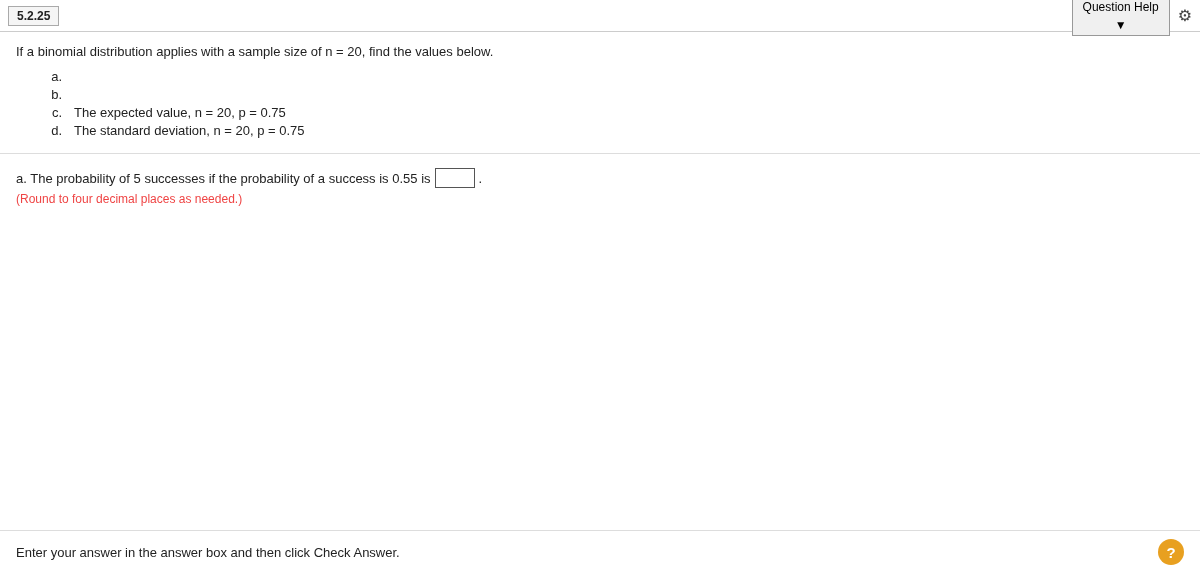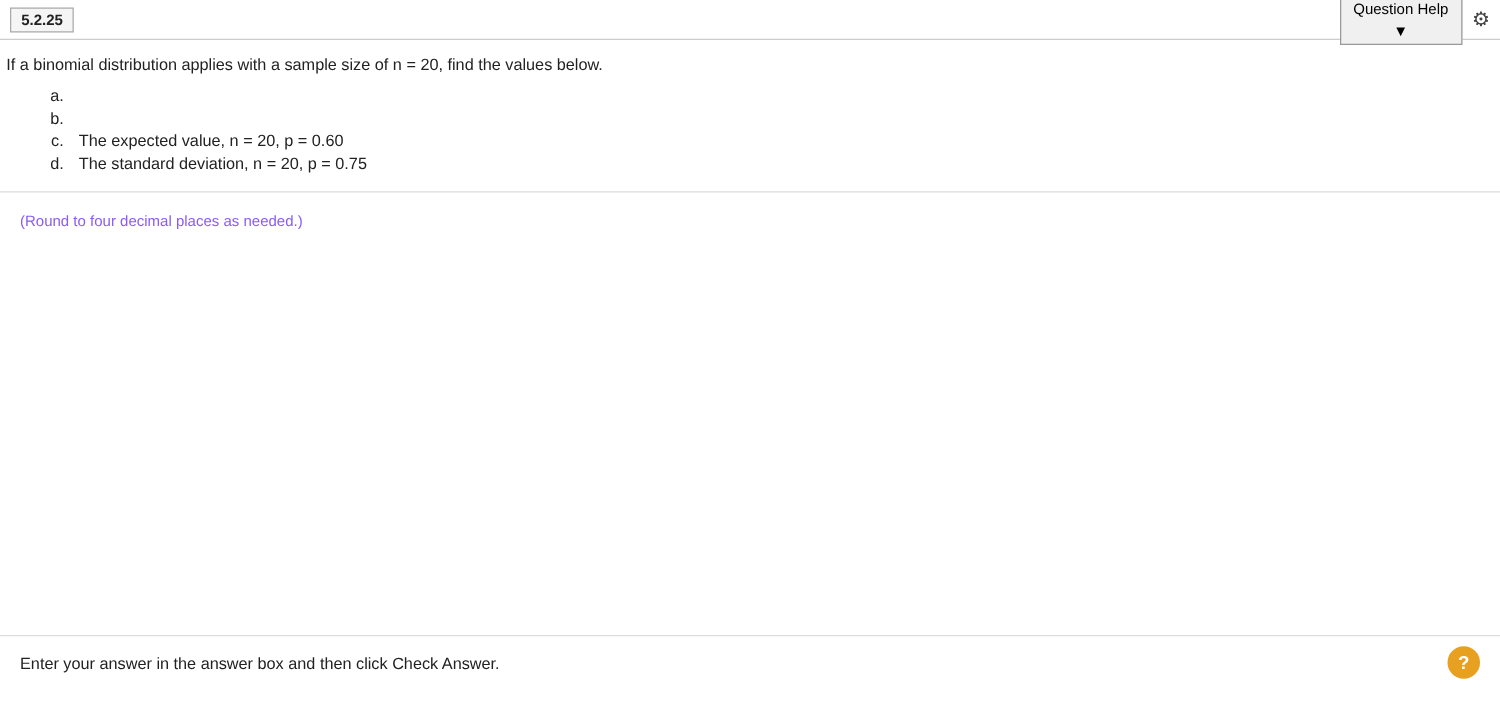--- a/index.html
+++ b/index.html
@@ -38,21 +38,21 @@
       flex-direction: column;
     }
     .gear-icon {
       font-size: 16px;
       cursor: pointer;
       color: #444;
     }
 
     
     .main-content {
-      padding: 12px 5px;
+      padding: 12px 16px;
       border-bottom: 1px solid #ddd;
     }
     .intro-text {
       font-size: 13px;
       margin-bottom: 10px;
     }
     .sub-list {
       list-style: none;
       padding-left: 30px;
     }
@@ -82,21 +82,21 @@
       flex-wrap: wrap;
     }
     .answer-box {
       width: 40px;
       height: 20px;
       border: 1px solid #555;
       display: inline-block;
       vertical-align: middle;
     }
     .hint-text {
-      color: #8b5cf6;
+      color: #ef4444;
       font-size: 12px;
       margin-top: 2px;
     }
 
     
     .middle-area {
       height: 310px;
     }
 
     
@@ -141,30 +141,35 @@
   <div class="intro-text">If a binomial distribution applies with a sample size of n = 20, find the values below.</div>
   <ul class="sub-list">
     <li>
       <span class="letter">a.</span>
     </li>
     <li>
       <span class="letter">b.</span>
     </li>
     <li>
       <span class="letter">c.</span>
-      <span>The expected value, n = 20, p = 0.60</span>
+      <span>The expected value, n = 20, p = 0.75</span>
     </li>
     <li>
       <span class="letter">d.</span>
       <span>The standard deviation, n = 20, p = 0.75</span>
     </li>
   </ul>
 </div>
 
 <div class="question-area">
+  <div class="question-line">
+    <span>a. The probability of 5 successes if the probability of a success is 0.55 is</span>
+    <input type="text" class="answer-box" value="" style="">
+    <span>.</span>
+  </div>
   <div class="hint-text">(Round to four decimal places as needed.)</div>
 </div>
 
 <div class="middle-area"></div>
 
 <div class="instruction-bar">
   <span>Enter your answer in the answer box and then click Check Answer.</span>
   <div class="help-circle">?</div>
 </div>
 

